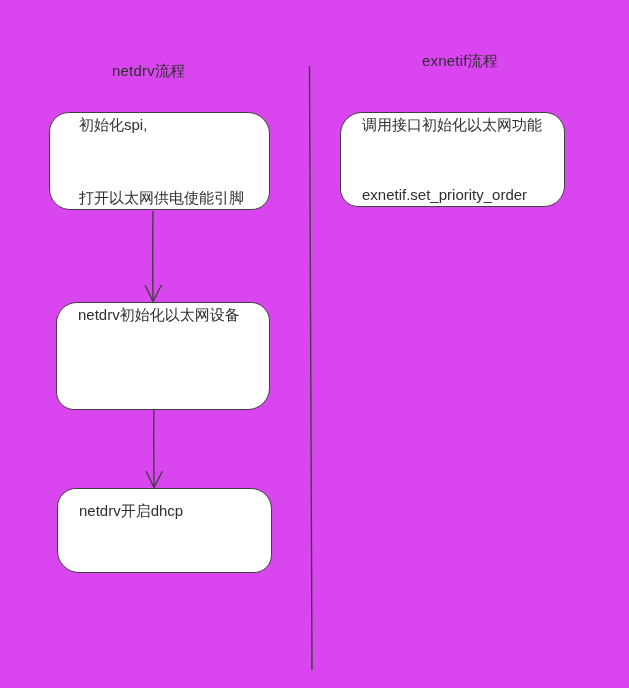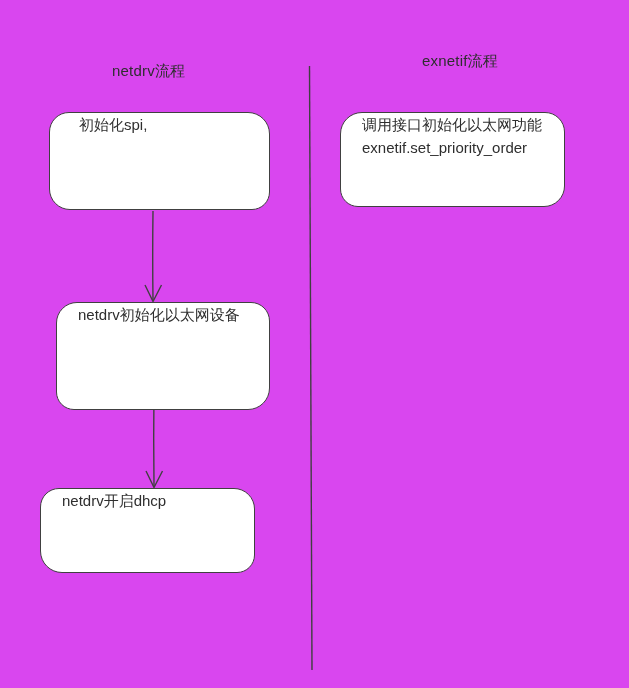--- a/index.html
+++ b/index.html
@@ -32,31 +32,31 @@
   }
   .title-left  { left: 112px; top: 62px; }
   .title-right { left: 397px; top: 52px; margin-left: 25px; }
   .node {
     position: absolute;
     box-sizing: border-box;
     background: #ffffff;
     border: 1.4px solid #404040;
     display: flex;
     flex-direction: column;
-    justify-content: flex-start;
+    justify-content: space-between;
     color: #2e2e2e;
     font-size: 15px;
     line-height: 23px;
     padding: 0 14px 0 21px;
     cursor: default;
   }
   
   .node-1 { left: 49px;  top: 112px; width: 221px; height: 98px; border-radius: 20px 22px 18px 21px; padding-left: 29px; }
   .node-2 { left: 56px;  top: 302px; width: 214px; height: 108px; border-radius: 21px 19px 22px 18px; }
-  .node-3 { left: 40px;  top: 488px; width: 215px; height: 85px; border-radius: 19px 21px 18px 22px; }
+  .node-3 { left: 57px;  top: 488px; width: 215px; height: 85px; border-radius: 19px 21px 18px 22px; padding-top: 10px; }
   .node-4 { left: 340px; top: 112px; width: 225px; height: 95px; border-radius: 22px 20px 21px 18px; }
   .node-line {
     white-space: nowrap;
   }
 </style>
 </head>
 <body>
 
 <div class="canvas">
 
@@ -74,20 +74,21 @@
       <path d="M146,471 L154,487.5 L162.5,471" fill="none" stroke="#404040" stroke-width="1.4"></path>
     </g>
   </svg>
 
   <div class="col-title title-left">netdrv流程</div>
 
   <div class="col-title title-right">exnetif流程</div>
 
   <div class="node node-1">
     <div class="node-line">初始化spi,</div>
+    <div class="node-line">打开以太网供电使能引脚</div>
   </div>
 
   <div class="node node-2">
     <div class="node-line">netdrv初始化以太网设备</div>
   </div>
 
   <div class="node node-3">
     <div class="node-line">netdrv开启dhcp</div>
   </div>
 

